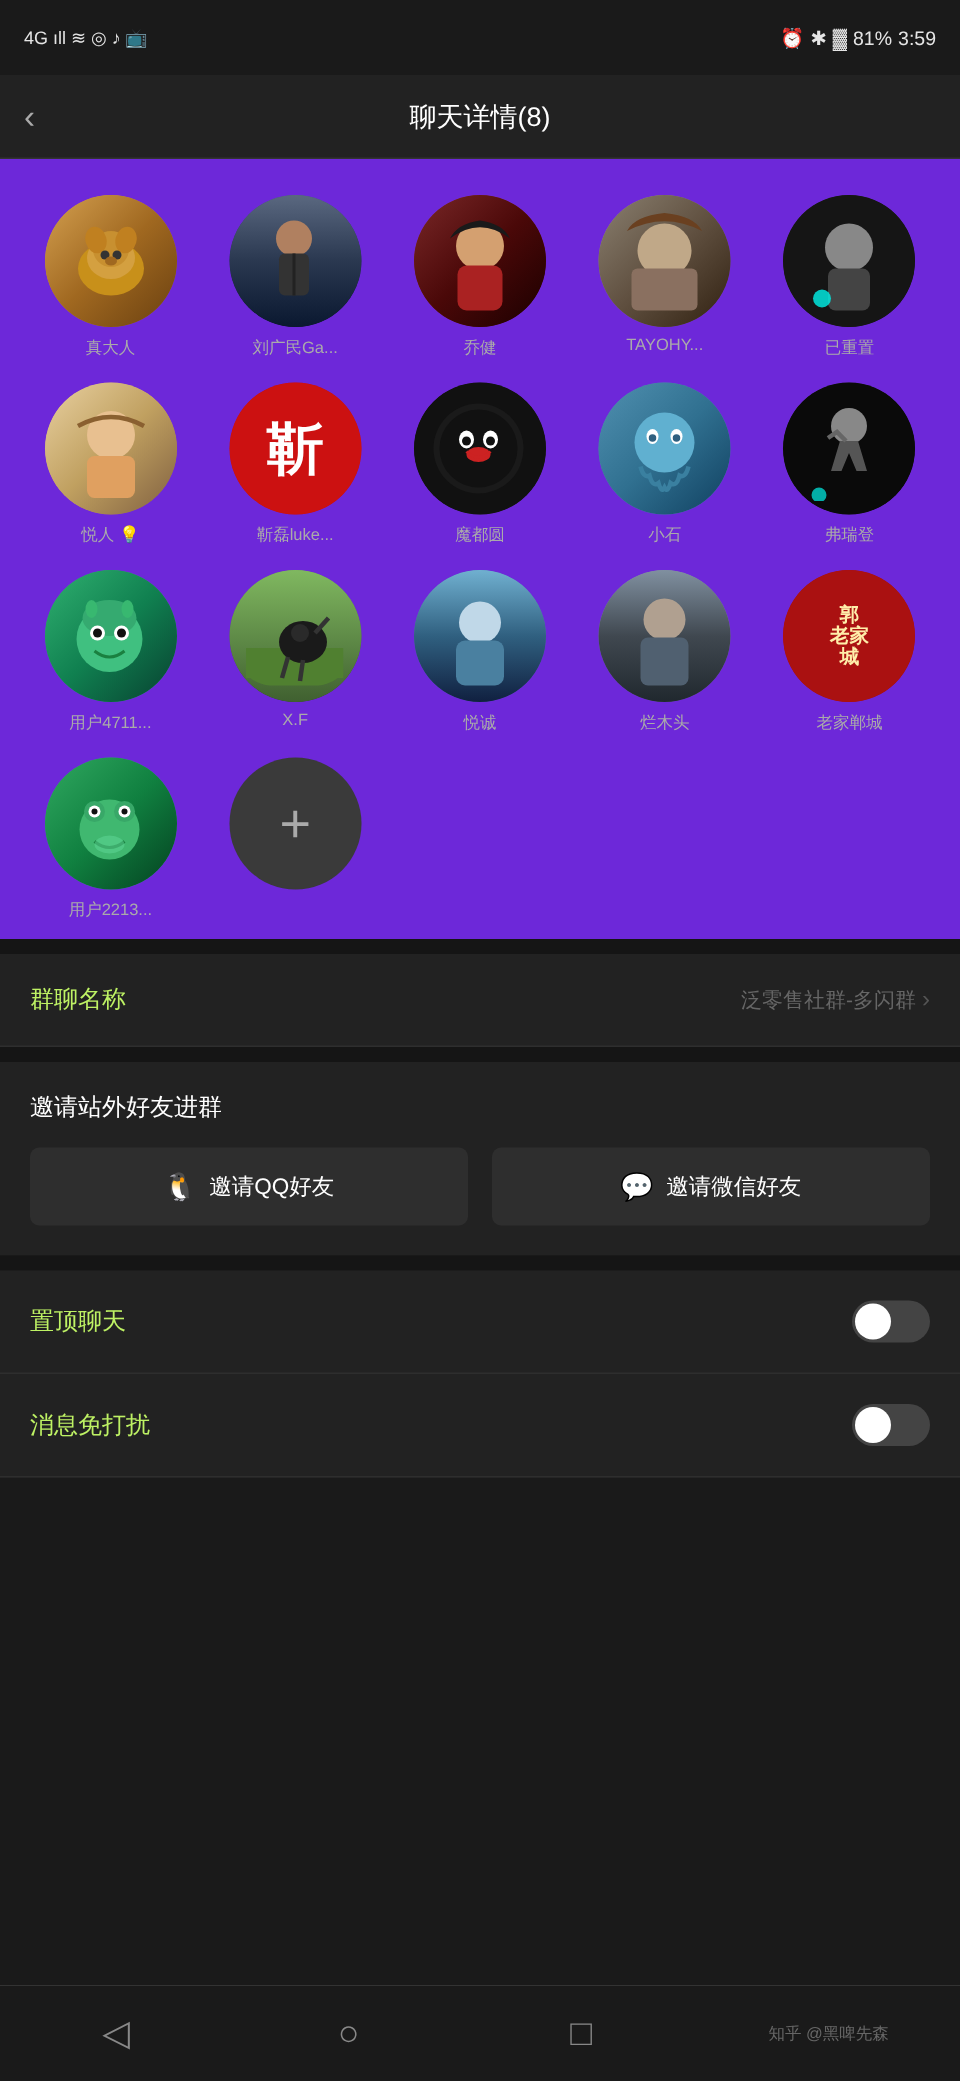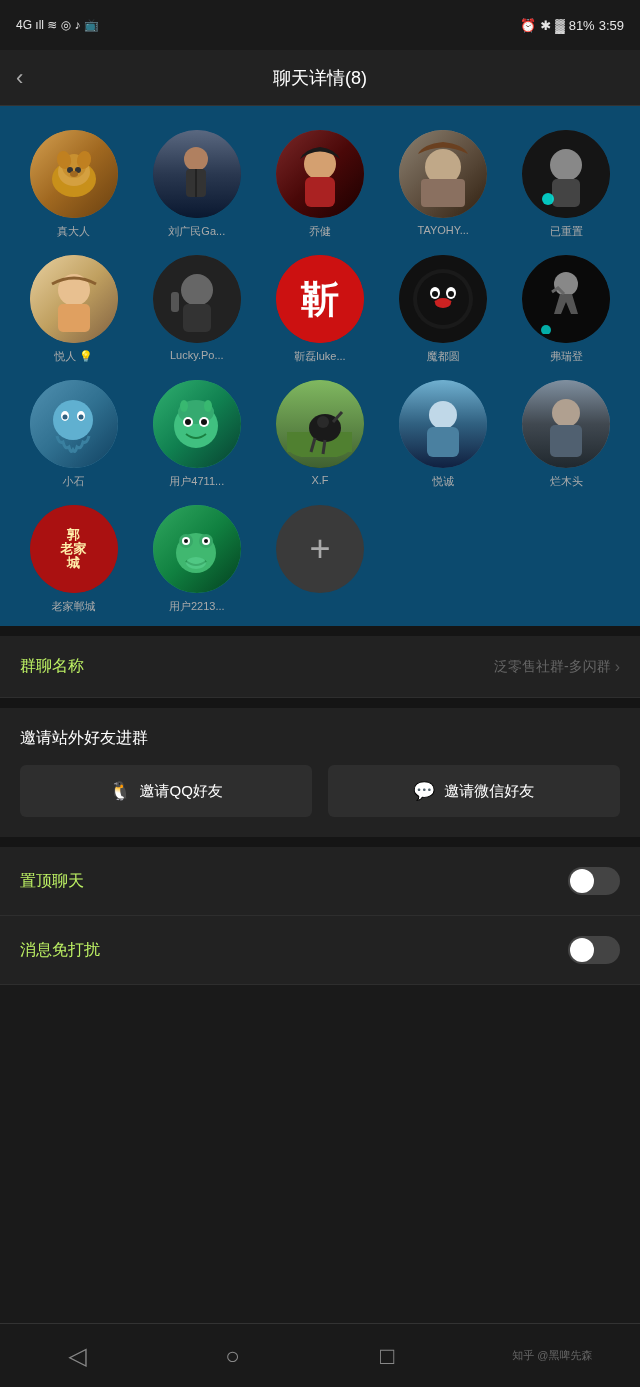--- a/index.html
+++ b/index.html
@@ -46,21 +46,21 @@
     }
     .header-title {
       font-size: 18px;
       font-weight: 500;
       color: #fff;
     }
 
     
     .members-section {
       padding: 24px 16px 12px;
-      background: #0c4a6e;
+      background: #6d28d9;
     }
     .members-grid {
       display: grid;
       grid-template-columns: repeat(5, 1fr);
       gap: 16px 8px;
     }
     .member-item {
       display: flex;
       flex-direction: column;
       align-items: center;
@@ -393,32 +393,20 @@
           <svg width="60" height="70" viewBox="0 0 60 70">
               <circle cx="30" cy="26" r="16" fill="#e8c090"></circle>
               <path d="M8 20 Q30 8 52 20" stroke="#8a6030" stroke-width="3" fill="none"></path>
               <rect x="14" y="40" width="32" height="28" rx="5" fill="#e0a060"></rect>
             </svg>
         </div>
       </div>
       <span class="member-name">悦人 💡</span>
     </div>
 
-    <div class="member-item">
-      <div class="avatar av-lucky">
-        <div class="avatar-inner" style="background:#222;">
-          <svg width="60" height="70" viewBox="0 0 60 70">
-              <circle cx="30" cy="26" r="16" fill="#666"></circle>
-              <rect x="16" y="40" width="28" height="28" rx="5" fill="#333"></rect>
-              <rect x="4" y="28" width="8" height="20" rx="3" fill="#555"></rect>
-            </svg>
-        </div>
-      </div>
-      <span class="member-name">Lucky.Po...</span>
-    </div>
 
     <div class="member-item">
       <div class="avatar av-zhan">
         <div class="avatar-inner" style="background:#cc1111; border-radius:50%; display:flex; align-items:center; justify-content:center;">
           <span style="font-size:38px; font-weight:900; color:#fff; font-family:serif;">靳</span>
         </div>
       </div>
       <span class="member-name">靳磊luke...</span>
     </div>
 
@@ -434,47 +422,47 @@
               <circle cx="40" cy="27" r="3" fill="#111"></circle>
               <ellipse cx="32" cy="36" rx="8" ry="5" fill="#cc2222"></ellipse>
               <path d="M24 34 Q32 42 40 34" stroke="#cc2222" stroke-width="2" fill="none"></path>
             </svg>
         </div>
       </div>
       <span class="member-name">魔都圆</span>
     </div>
 
     <div class="member-item">
-      <div class="avatar av-runner">
-        <div class="avatar-inner" style="background:#0a0a0a; border-radius:50%;">
-          <svg width="60" height="70" viewBox="0 0 60 70">
-              <circle cx="30" cy="20" r="12" fill="#888"></circle>
-              <path d="M24 30 L18 50 L25 50 L30 38 L35 50 L42 50 L36 30 Z" fill="#555"></path>
-              <path d="M28 30 L22 24 L16 28" stroke="#666" stroke-width="3" fill="none"></path>
-              <circle cx="10" cy="66" r="5" fill="#00f2ea" opacity="0.7"></circle>
-            </svg>
-        </div>
-      </div>
-      <span class="member-name">弗瑞登</span>
-    </div>
-
-    <div class="member-item">
       <div class="avatar av-octopus">
         <div class="avatar-inner" style="background:linear-gradient(135deg,#5090b0,#307090,#104060); border-radius:50%;">
           <svg width="65" height="65" viewBox="0 0 65 65">
               <circle cx="32" cy="28" r="20" fill="#60b0d0"></circle>
               <ellipse cx="24" cy="24" rx="4" ry="5" fill="#fff"></ellipse>
               <ellipse cx="40" cy="24" rx="4" ry="5" fill="#fff"></ellipse>
               <circle cx="24" cy="25" r="2.5" fill="#306080"></circle>
               <circle cx="40" cy="25" r="2.5" fill="#306080"></circle>
               <path d="M16 44 Q18 52 22 50 Q24 58 28 55 Q30 62 32 58 Q34 62 36 55 Q40 58 42 50 Q46 52 48 44" stroke="#3a80a0" stroke-width="3" fill="none"></path>
             </svg>
         </div>
       </div>
       <span class="member-name">小石</span>
+    </div>
+
+    <div class="member-item">
+      <div class="avatar av-runner">
+        <div class="avatar-inner" style="background:#0a0a0a; border-radius:50%;">
+          <svg width="60" height="70" viewBox="0 0 60 70">
+              <circle cx="30" cy="20" r="12" fill="#888"></circle>
+              <path d="M24 30 L18 50 L25 50 L30 38 L35 50 L42 50 L36 30 Z" fill="#555"></path>
+              <path d="M28 30 L22 24 L16 28" stroke="#666" stroke-width="3" fill="none"></path>
+              <circle cx="10" cy="66" r="5" fill="#00f2ea" opacity="0.7"></circle>
+            </svg>
+        </div>
+      </div>
+      <span class="member-name">弗瑞登</span>
     </div>
 
     <div class="member-item">
       <div class="avatar av-monster-green">
         <div class="avatar-inner" style="background:linear-gradient(135deg,#30b070,#108050,#084030); border-radius:50%;">
           <svg width="65" height="65" viewBox="0 0 65 65">
               <circle cx="32" cy="34" r="22" fill="#40c080"></circle>
               <ellipse cx="32" cy="20" rx="18" ry="12" fill="#35aa70"></ellipse>
               <circle cx="24" cy="30" r="5" fill="#fff"></circle>
               <circle cx="40" cy="30" r="5" fill="#fff"></circle>

